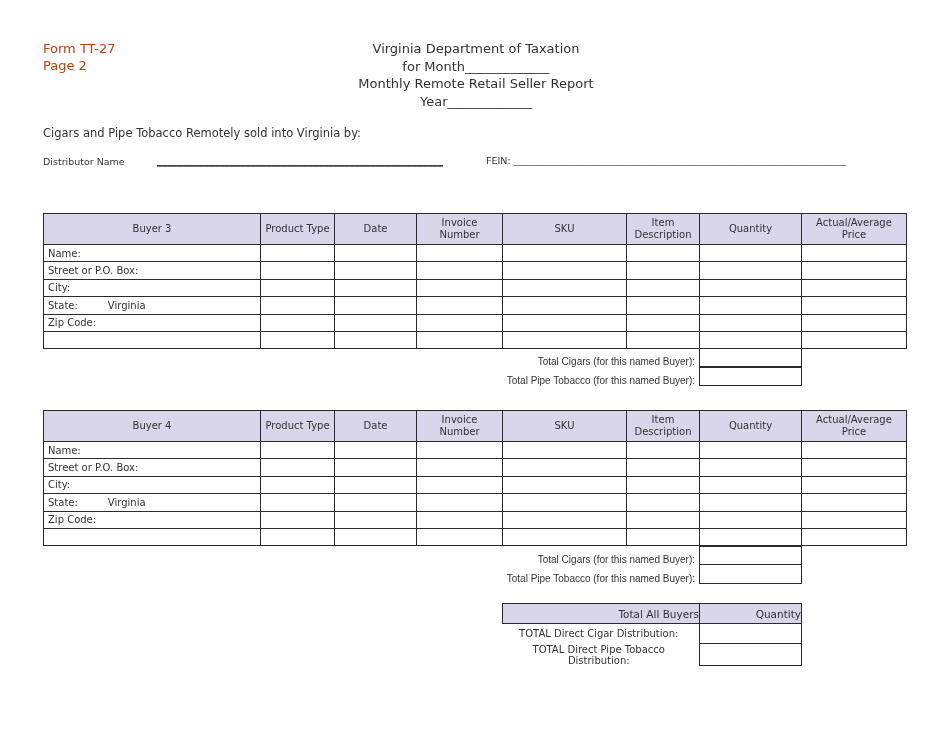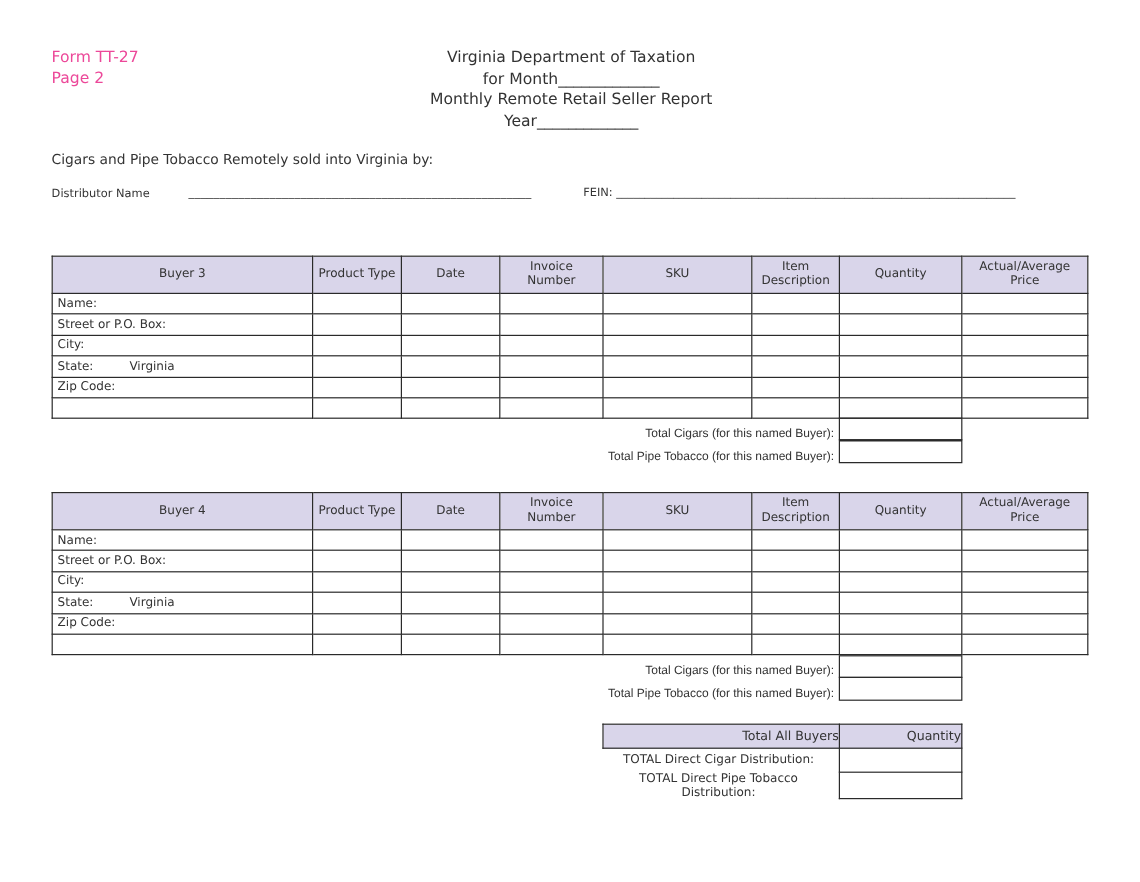--- a/index.html
+++ b/index.html
@@ -1,22 +1,22 @@
 <!DOCTYPE html>
 <html><head>
 <meta charset="utf-8">
 <style>
   * { box-sizing: border-box; margin: 0; padding: 0; }
   body { width: 950px; height: 735px; background: #ffffff; font-family: "DejaVu Sans", sans-serif; color: #2b2b2b; position: relative; overflow: hidden; }
   .abs { position: absolute; }
-  .hdr-left { left: 43px; top: 40px; font-size: 13px; line-height: 17px; color: #ec4899; }
+  .hdr-left { left: 43px; top: 40px; font-size: 13px; line-height: 17px; color: #c2410c; }
   .hdr-center { left: 300px; width: 352px; top: 40px; font-size: 13px; line-height: 17.5px; text-align: center; color: #333; }
   .intro { left: 43px; top: 126px; font-size: 11.5px; color: #333; }
   .dist-label { left: 43px; top: 156px; font-size: 9.5px; color: #333; }
-  .dist-line { left: 157px; top: 155px; font-size: 10px; color: #444; letter-spacing: 0.2px; }
+  .dist-line { left: 157px; top: 155px; font-size: 10px; color: #444; letter-spacing: 0.2px; text-decoration: underline; }
   .fein { left: 486px; top: 155px; font-size: 9.5px; color: #333; }
   table.grid { position: absolute; border-collapse: collapse; table-layout: fixed; }
   table.grid td, table.grid th { border: 1px solid #2a2a2a; font-weight: normal; font-size: 10px; color: #333; padding: 0 4px; overflow: hidden; white-space: nowrap; }
   table.grid th { background: #d9d5ea; text-align: center; line-height: 12.5px; height: 31px; white-space: normal; }
   table.grid td { height: 17.4px; line-height: 15px; }
   .state-val { margin-left: 30px; }
   .totals { position: absolute; font-family: "Liberation Sans", sans-serif; font-size: 10px; color: #333; }
   .totals .row { position: absolute; display: flex; align-items: flex-end; }
   .totals .lbl { text-align: right; padding-right: 4px; }
   .totals .box { border: 1px solid #2a2a2a; height: 100%; }

